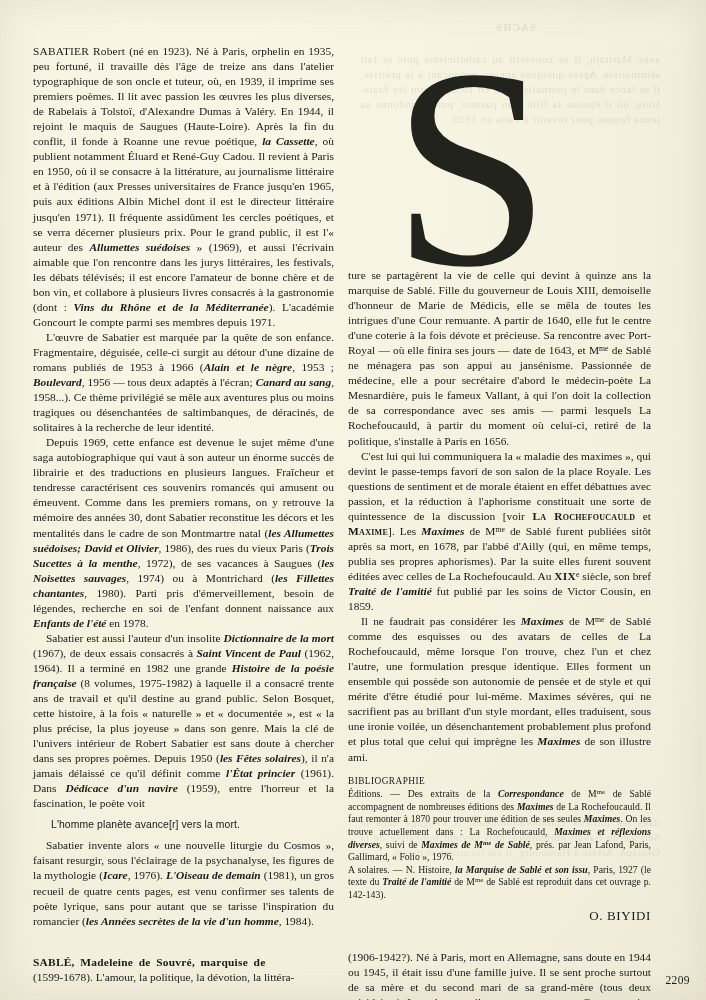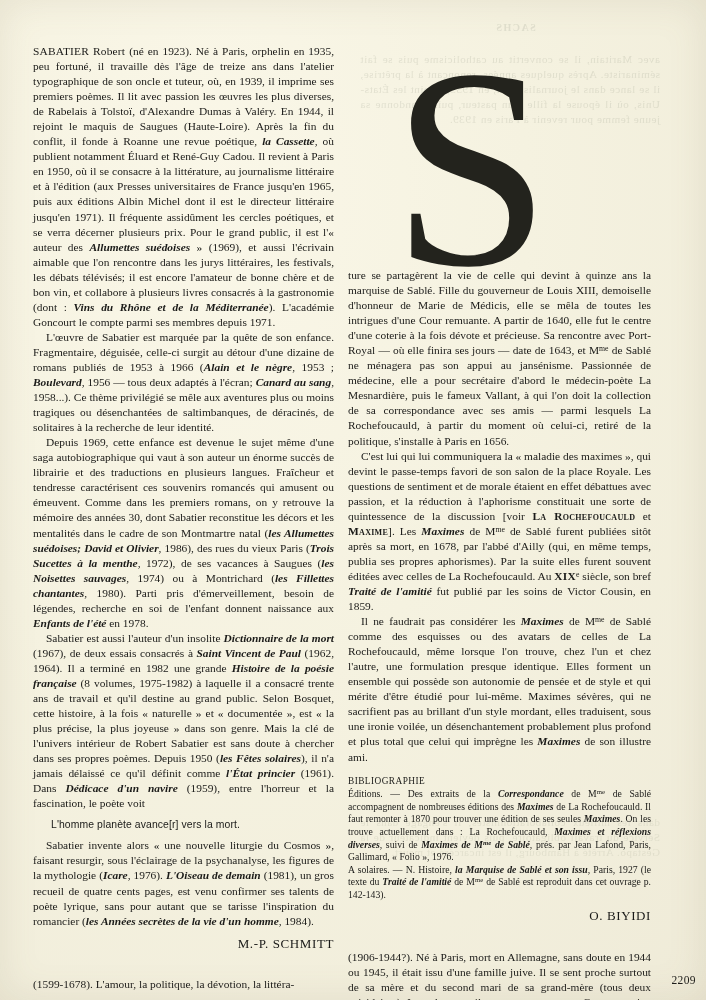--- a/index.html
+++ b/index.html
@@ -128,21 +128,21 @@
     font-size:285px;
     line-height:285px;
     font-weight:normal;
     color:#23231d;
     letter-spacing:0;
     user-select:none;
   }
 
   .folio{
     position:absolute;
-    right:10px;bottom:14px;
+    right:16px;bottom:14px;
     font-size:11.5px;
     letter-spacing:.4px;
   }
 </style>
 </head>
 <body>
 
 <div class="paper"></div>
 
 <div class="page">
@@ -160,24 +160,24 @@
     <p><span>L'œuvre de Sabatier est marquée par la quête de son enfance. Fragmentaire, déguisée, celle-ci surgit au détour d'une dizaine de romans publiés de 1953 à 1966 (</span><span class="it">Alain et le nègre</span><span>, 1953 ; </span><span class="it">Boulevard</span><span>, 1956 — tous deux adaptés à l'écran; </span><span class="it">Canard au sang</span><span>, 1958...). Ce thème privilégié se mêle aux aventures plus ou moins tragiques ou désenchantées de saltimbanques, de déracinés, de solitaires à la recherche de leur identité.</span></p>
 
     <p><span>Depuis 1969, cette enfance est devenue le sujet même d'une saga autobiographique qui vaut à son auteur un énorme succès de librairie et des traductions en plusieurs langues. Fraîcheur et tendresse caractérisent ces souvenirs romancés qui amusent ou émeuvent. Comme dans les premiers romans, on y retrouve la mémoire des années 30, dont Sabatier reconstitue les décors et les mentalités dans le cadre de son Montmartre natal (</span><span class="it">les Allumettes suédoises; David et Olivier</span><span>, 1986), des rues du vieux Paris (</span><span class="it">Trois Sucettes à la menthe</span><span>, 1972), de ses vacances à Saugues (</span><span class="it">les Noisettes sauvages</span><span>, 1974) ou à Montrichard (</span><span class="it">les Fillettes chantantes</span><span>, 1980). Parti pris d'émerveillement, besoin de légendes, recherche en soi de l'enfant donnent naissance aux </span><span class="it">Enfants de l'été</span><span> en 1978.</span></p>
 
     <p><span>Sabatier est aussi l'auteur d'un insolite </span><span class="it">Dictionnaire de la mort</span><span> (1967), de deux essais consacrés à </span><span class="it">Saint Vincent de Paul</span><span> (1962, 1964). Il a terminé en 1982 une grande </span><span class="it">Histoire de la poésie française</span><span> (8 volumes, 1975-1982) à laquelle il a consacré trente ans de travail et qu'il destine au grand public. Selon Bosquet, cette histoire, à la fois « naturelle » et « documentée », est « la plus précise, la plus joyeuse » dans son genre. Mais la clé de l'univers intérieur de Robert Sabatier est sans doute à chercher dans ses propres poèmes. Depuis 1950 (</span><span class="it">les Fêtes solaires</span><span>), il n'a jamais délaissé ce qu'il définit comme </span><span class="it">l'État princier</span><span> (1961). Dans </span><span class="it">Dédicace d'un navire</span><span> (1959), entre l'horreur et la fascination, le poète voit</span></p>
 
     <p class="verse">L'homme planète avance[r] vers la mort.</p>
 
     <p><span>Sabatier invente alors « une nouvelle liturgie du Cosmos », faisant resurgir, sous l'éclairage de la psychanalyse, les figures de la mythologie (</span><span class="it">Icare</span><span>, 1976). </span><span class="it">L'Oiseau de demain</span><span> (1981), un gros recueil de quatre cents pages, est venu confirmer ses talents de poète lyrique, sans pour autant que se tarisse l'inspiration du romancier (</span><span class="it">les Années secrètes de la vie d'un homme</span><span>, 1984).</span></p>
 
-    <p class="signature">M.-P. SCHMITT</p>
 
     <div class="gap-lg"></div>
 
+    <p class="entry-head"><span>SABLÉ</span><span>, Madeleine de Souvré, marquise de</span></p>
     <p class="noind"><span>(1599-1678).</span><span> L'amour, la politique, la dévotion, la littéra-</span></p>
   </div>
 
   <div class="col col2">
 
     <p class="noind"><span>ture se partagèrent la vie de celle qui devint à quinze ans la marquise de Sablé. Fille du gouverneur de Louis XIII, demoiselle d'honneur de Marie de Médicis, elle se mêla de toutes les intrigues d'une Cour remuante. A partir de 1640, elle fut le centre d'une coterie à la fois dévote et précieuse. Sa rencontre avec Port-Royal — où elle finira ses jours — date de 1643, et M</span><sup>me</sup><span> de Sablé ne ménagera pas son appui au jansénisme. Passionnée de médecine, elle a pour secrétaire d'abord le médecin-poète La Mesnardière, puis le fameux Vallant, à qui l'on doit la collection de sa correspondance avec ses amis — parmi lesquels La Rochefoucauld, à partir du moment où celui-ci, retiré de la politique, s'installe à Paris en 1656.</span></p>
 
     <p><span>C'est lui qui lui communiquera la « maladie des maximes », qui devint le passe-temps favori de son salon de la place Royale. Les questions de sentiment et de morale étaient en effet débattues avec passion, et la réduction à l'aphorisme constituait une sorte de quintessence de la discussion [voir </span><span class="sc">La Rochefoucauld</span><span> et </span><span class="sc">Maxime</span><span>]. Les </span><span class="it">Maximes</span><span> de M</span><sup>me</sup><span> de Sablé furent publiées sitôt après sa mort, en 1678, par l'abbé d'Ailly (qui, en même temps, publia ses propres aphorismes). Par la suite elles furent souvent éditées avec celles de La Rochefoucauld. Au </span><span class="sc">XIX</span><sup>e</sup><span> siècle, son bref </span><span class="it">Traité de l'amitié</span><span> fut publié par les soins de Victor Cousin, en 1859.</span></p>
 
     <p><span>Il ne faudrait pas considérer les </span><span class="it">Maximes</span><span> de M</span><sup>me</sup><span> de Sablé comme des esquisses ou des avatars de celles de La Rochefoucauld, même lorsque l'on trouve, chez l'un et chez l'autre, une formulation presque identique. Elles forment un ensemble qui possède son autonomie de pensée et de style et qui mérite d'être étudié pour lui-même. Maximes sévères, qui ne sacrifient pas au brillant d'un style mordant, elles traduisent, sous une ironie voilée, un désenchantement probablement plus profond et plus total que celui qui imprègne les </span><span class="it">Maximes</span><span> de son illustre ami.</span></p>
@@ -187,19 +187,19 @@
 
       <p><span class="lead">Éditions.</span><span> — Des extraits de la </span><span class="it">Correspondance</span><span> de M</span><sup>me</sup><span> de Sablé accompagnent de nombreuses éditions des </span><span class="it">Maximes</span><span> de La Rochefoucauld. Il faut remonter à 1870 pour trouver une édition de ses seules </span><span class="it">Maximes</span><span>. On les trouve actuellement dans : La Rochefoucauld, </span><span class="it">Maximes et réflexions diverses</span><span>, suivi de </span><span class="it">Maximes de M</span><sup class="it">me</sup><span class="it"> de Sablé</span><span>, prés. par Jean Lafond, Paris, Gallimard, « Folio », 1976.</span></p>
 
       <p><span class="lead">A solaires.</span><span> — N. Histoire, </span><span class="it">la Marquise de Sablé et son issu</span><span>, Paris, 1927 (le texte du </span><span class="it">Traité de l'amitié</span><span> de M</span><sup>me</sup><span> de Sablé est reproduit dans cet ouvrage p. 142-143).</span></p>
     </div>
 
     <p class="signature">O. BIYIDI</p>
 
     <div class="gap-lg"></div>
 
-    <p class="noind"><span>(1906-1944?).</span><span> Né à Paris, mort en Allemagne, sans doute en 1944 ou 1945, il était issu d'une famille juive. Il se sent proche surtout de sa mère et du second mari de sa grand-mère (tous deux suicidaires). Jeune homme, il entre en contact avec Cocteau, puis</span></p>
+    <p class="noind"><span>(1906-1942?).</span><span> Né à Paris, mort en Allemagne, sans doute en 1944 ou 1945, il était issu d'une famille juive. Il se sent proche surtout de sa mère et du second mari de sa grand-mère (tous deux suicidaires). Jeune homme, il entre en contact avec Cocteau, puis</span></p>
   </div>
 
   <div class="folio">2209</div>
 </div>
 
 <div class="edge-shadow"></div>
 
 </body></html>

